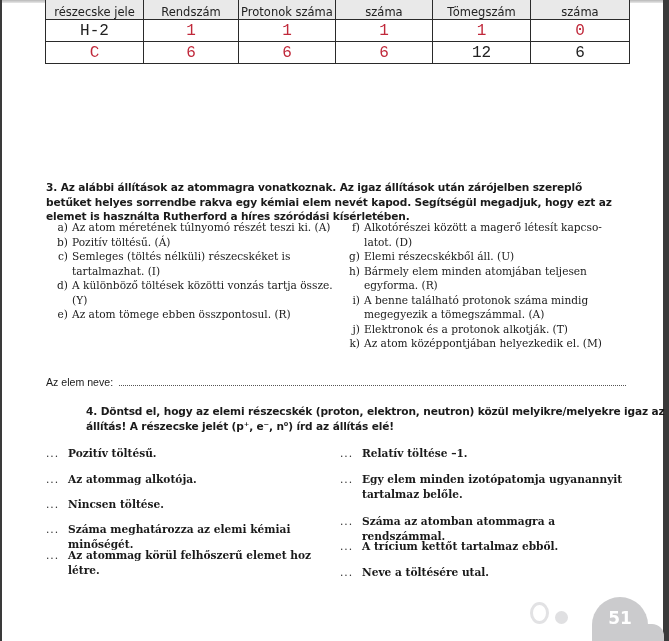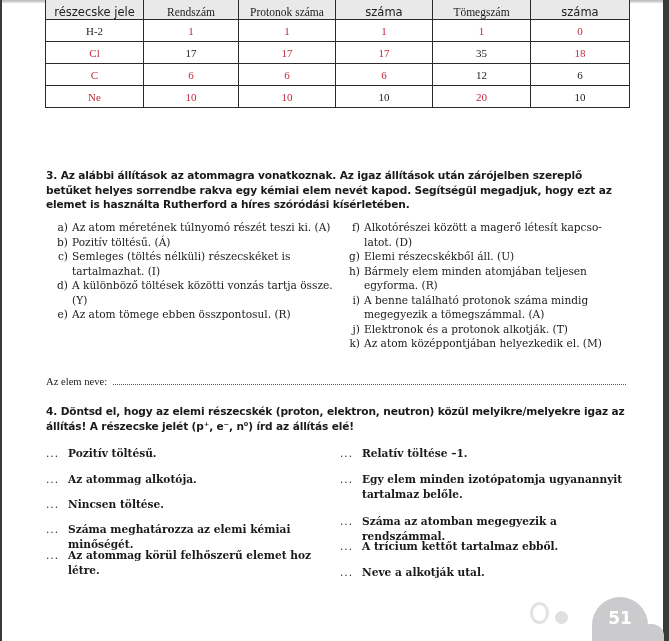--- a/index.html
+++ b/index.html
@@ -16,40 +16,40 @@
       border-collapse: collapse; table-layout: fixed;
       font-family: "DejaVu Sans", sans-serif; font-size: 11px;
     }
     table.data th, table.data td {
       border: 1px solid #2a2a2a; text-align: center; padding: 0;
     }
     table.data th {
       background: #e9e9e9; font-weight: normal; color: #222; height: 21px;
       font-size: 11.5px; vertical-align: bottom; line-height: 13px;
     }
-    table.data th .top-clip { display:block; margin-top:-6px;font-family:Liberation Serif, serif; }
-    table.data td { height: 21px; color: #222; font-size: 11px; font-family: Liberation Serif, serif; }
+    table.data th .top-clip { display:block; margin-top:-6px; }
+    table.data td { height: 21px; color: #222; font-size: 16px; font-family: Liberation Mono, monospace; }
     table.data td.red { color: #c0283a; }
 
     .q {
       position: absolute; left: 46px; width: 580px;
       font-family: "DejaVu Sans", sans-serif; font-weight: bold; font-size: 10.6px;
       line-height: 14.5px; color: #1a1a1a; letter-spacing: -0.15px;
     }
     .stmt-col { position: absolute; }
     .stmt {
       display: flex; line-height: 14.5px; font-family: "DejaVu Serif", serif;
       font-size: 10.6px; color: #1a1a1a;
     }
     .stmt .lab { width: 18px; text-align: right; padding-right: 4px; flex-shrink: 0; }
     .stmt .txt { flex: 1; }
 
     .answer-line {
       position: absolute; left: 46px; top: 376px; width: 580px;
-      font-family: Liberation Serif, serif; font-size: 10.6px; color: #1a1a1a;
+      font-family: Liberation Sans, sans-serif; font-size: 10.6px; color: #1a1a1a;
       display: flex; align-items: baseline;
     }
     .answer-line .dots { flex: 1; border-bottom: 1.5px dotted #555; margin-left: 6px; height: 8px; }
 
     .p-item {
       position: absolute; display: flex; font-family: "DejaVu Serif", serif;
       font-size: 10.6px; color: #1a1a1a; line-height: 15px;
     }
     .p-item .blank { width: 22px; flex-shrink: 0; letter-spacing: 1px; color: #333; }
     .p-item .txt { flex: 1; font-weight: bold; }
@@ -99,47 +99,31 @@
   <tbody id="table-body">
       <tr>
         <td>H-2</td>
         <td class="red">1</td>
         <td class="red">1</td>
         <td class="red">1</td>
         <td class="red">1</td>
         <td class="red">0</td>
       </tr>
       <tr>
-        <td class="red">Cl</td>
-        <td>17</td>
-        <td class="red">17</td>
-        <td class="red">17</td>
-        <td>35</td>
-        <td class="red">18</td>
-      </tr>
-      <tr>
         <td class="red">C</td>
         <td class="red">6</td>
         <td class="red">6</td>
         <td class="red">6</td>
         <td>12</td>
         <td>6</td>
       </tr>
-      <tr>
-        <td class="red">Ne</td>
-        <td class="red">10</td>
-        <td class="red">10</td>
-        <td>10</td>
-        <td class="red">20</td>
-        <td>10</td>
-      </tr>
     </tbody>
 </table>
 
-<div class="q" style="top:168px;">3. Az alábbi állítások az atommagra vonatkoznak. Az igaz állítások után zárójelben szereplő betűket helyes sorrendbe rakva egy kémiai elem nevét kapod. Segítségül megadjuk, hogy ezt az elemet is használta Rutherford a híres szóródási kísérletében.</div>
+<div class="q" style="top:180px;">3. Az alábbi állítások az atommagra vonatkoznak. Az igaz állítások után zárójelben szereplő betűket helyes sorrendbe rakva egy kémiai elem nevét kapod. Segítségül megadjuk, hogy ezt az elemet is használta Rutherford a híres szóródási kísérletében.</div>
 
 <div class="stmt-col" style="left:50px; top:220px; width:290px;" id="t3-left">
     <div class="stmt">
       <span class="lab">a)</span>
       <span class="txt">Az atom méretének túlnyomó részét teszi ki. (A)</span>
     </div>
     <div class="stmt">
       <span class="lab">b)</span>
       <span class="txt">Pozitív töltésű. (Á)</span>
     </div>
@@ -181,21 +165,21 @@
       <span class="lab">k)</span>
       <span class="txt">Az atom középpontjában helyezkedik el. (M)</span>
     </div>
   </div>
 
 <div class="answer-line">
   <span>Az elem neve:</span>
   <span class="dots"></span>
 </div>
 
-<div class="q" style="top:404px;">4. Döntsd el, hogy az elemi részecskék (proton, elektron, neutron) közül melyikre/melyekre igaz az állítás! A részecske jelét (p⁺, e⁻, n⁰) írd az állítás elé!</div>
+<div class="q" style="top:404px;margin-left:40px;">4. Döntsd el, hogy az elemi részecskék (proton, elektron, neutron) közül melyikre/melyekre igaz az állítás! A részecske jelét (p⁺, e⁻, n⁰) írd az állítás elé!</div>
 
 <div id="t4-items">
     <div class="p-item" style="left: 46px; top: 446px; width: 290px;">
       <span class="blank">...</span>
       <span class="txt">Pozitív töltésű.</span>
     </div>
     <div class="p-item" style="left: 46px; top: 472px; width: 290px;">
       <span class="blank">...</span>
       <span class="txt">Az atommag alkotója.</span>
     </div>
@@ -214,28 +198,28 @@
     <div class="p-item" style="left: 340px; top: 446px; width: 288px;">
       <span class="blank">...</span>
       <span class="txt">Relatív töltése –1.</span>
     </div>
     <div class="p-item" style="left: 340px; top: 472px; width: 288px;">
       <span class="blank">...</span>
       <span class="txt">Egy elem minden izotópatomja ugyanannyit tartalmaz belőle.</span>
     </div>
     <div class="p-item" style="left: 340px; top: 514px; width: 288px;">
       <span class="blank">...</span>
-      <span class="txt">Száma az atomban megegyezik a rendszámmal.</span>
+      <span class="txt">Száma az atomban atommagra a rendszámmal.</span>
     </div>
     <div class="p-item" style="left: 340px; top: 539px; width: 288px;">
       <span class="blank">...</span>
       <span class="txt">A trícium kettőt tartalmaz ebből.</span>
     </div>
     <div class="p-item" style="left: 340px; top: 565px; width: 288px;">
       <span class="blank">...</span>
-      <span class="txt">Neve a alkotják utal.</span>
+      <span class="txt">Neve a töltésére utal.</span>
     </div>
   </div>
 
 <div class="deco-ring"></div>
 <div class="deco-dot"></div>
 <div class="page-badge-tail"></div>
 <div class="page-badge">51</div>
 
 </body></html>

